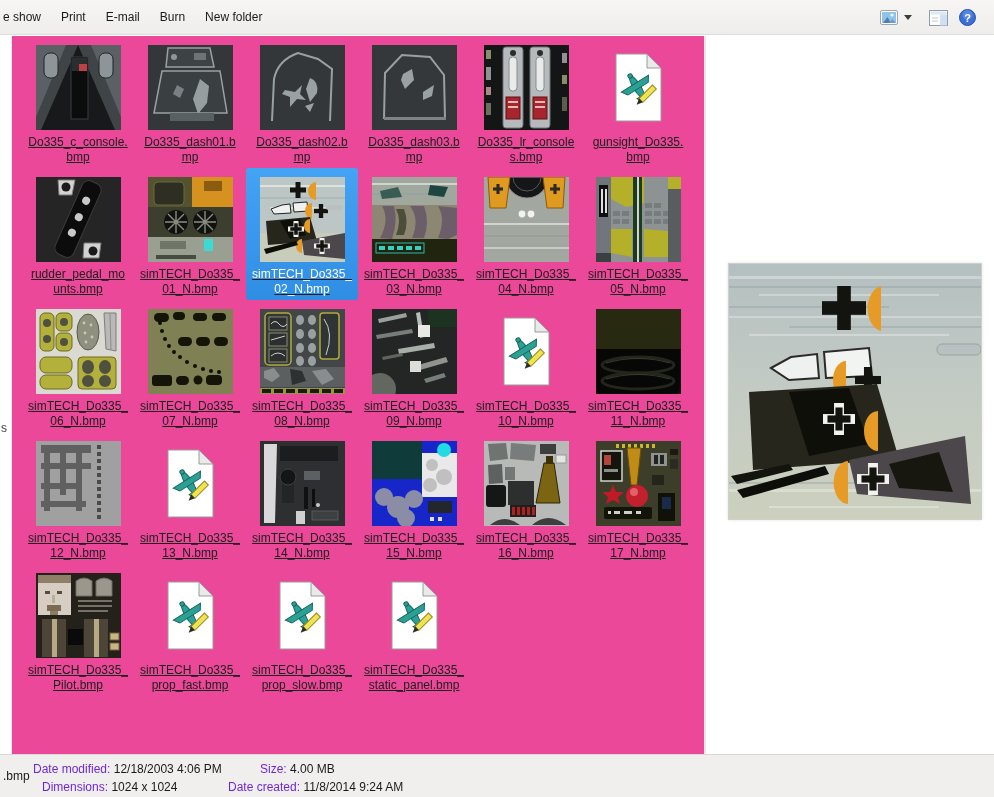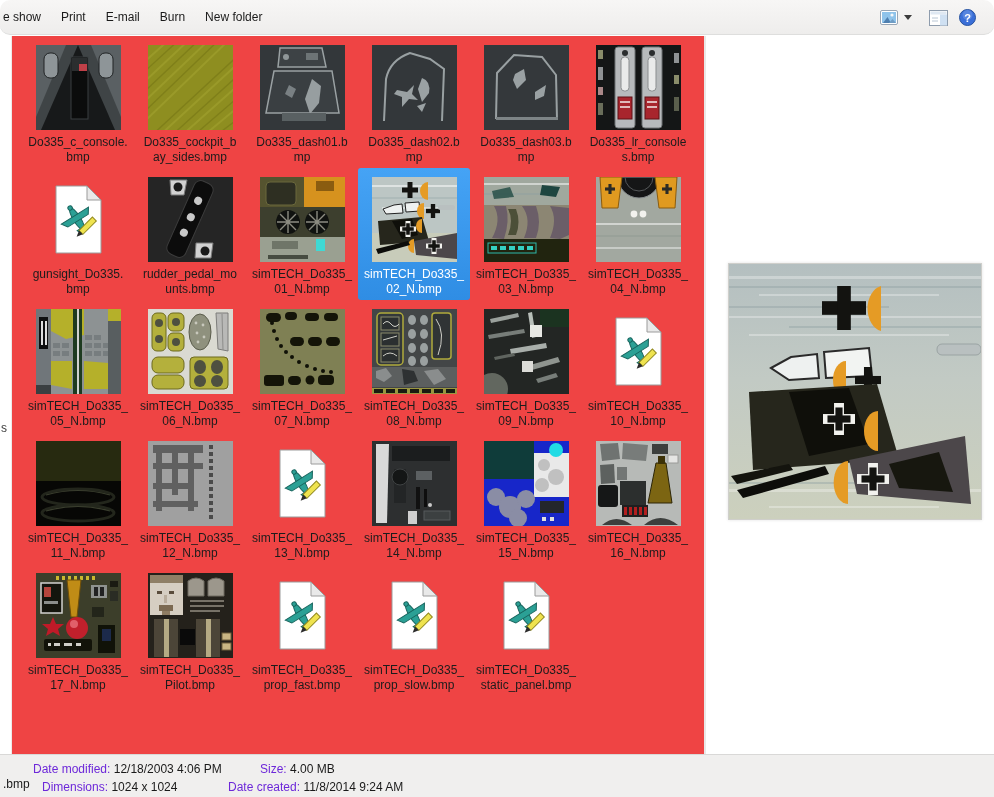--- a/index.html
+++ b/index.html
@@ -1,29 +1,29 @@
 <!DOCTYPE html>
 <html><head>
 <meta charset="utf-8">
 <style>
   html,body{margin:0;padding:0;background:#fff;}
   .screen{position:relative;width:994px;height:797px;overflow:hidden;background:#fff;
     font-family:"Liberation Sans","DejaVu Sans",sans-serif;font-size:12px;color:#1c1c1c;}
   
   .toolbar{position:absolute;left:0;top:0;right:0;height:35px;
     background:linear-gradient(#f7f6f5,#eeedec);border-bottom:1px solid #dededd;
-    display:flex;align-items:center;gap:20px;padding-left:3px;box-sizing:border-box;border-radius:10px;}
+    display:flex;align-items:center;gap:20px;padding-left:3px;box-sizing:border-box;}
   .tb-item{color:#1a1a1a;cursor:default;white-space:nowrap;}
   .tb-right{position:absolute;right:18px;top:0;height:35px;display:flex;align-items:center;gap:9px;}
   .tb-right svg{display:block;}
   
   .nav-strip{position:absolute;left:0;top:36px;width:11px;bottom:42px;background:#fff;border-right:1px solid #ecebea;}
   .nav-cutoff{position:absolute;left:1px;top:385px;color:#3c3c3c;}
   
-  .filearea{position:absolute;left:12px;top:36px;width:692px;bottom:43px;background:#ef4444;overflow:hidden;}
+  .filearea{position:absolute;left:12px;top:36px;width:692px;bottom:43px;background:#ec4899;overflow:hidden;text-decoration:underline;}
   .grid{display:grid;grid-template-columns:repeat(6,112px);grid-auto-rows:132px;margin-left:10px;margin-top:0;}
   .tile{width:112px;height:132px;box-sizing:border-box;padding-top:9px;border-radius:3px;
     display:flex;flex-direction:column;align-items:center;}
   .tile.selected{background:linear-gradient(#45a3f5,#2f8de4);}
   .thumb{width:85px;height:85px;flex:0 0 auto;}
   .thumb svg{width:85px;height:85px;display:block;}
   .fname{margin-top:5px;text-align:center;line-height:15px;width:110px;color:#1c1c1c;}
   .tile.selected .fname{color:#fff;}
   
   .vdivider{position:absolute;left:704px;top:36px;bottom:43px;width:2px;background:#e9e8e7;}
@@ -101,37 +101,20 @@
             </svg>
           </div>
           <div class="fname">
             <div>Do335_c_console.</div>
             <div>bmp</div>
           </div>
         </div>
         <div class="tile">
           <div class="thumb">
             <svg viewBox="0 0 85 85" xmlns="http://www.w3.org/2000/svg">
-              <rect width="85" height="85" fill="#8e8e20"></rect>
- <g stroke="#9d9d2c" stroke-width="2" opacity=".8">
- <path d="M-5 18 L22 -6 M-5 38 L42 -6 M-5 58 L62 -6 M-5 78 L82 -6 M10 92 L95 14 M32 92 L95 36 M54 92 L95 58"></path>
-              </g>
- <g stroke="#7c7c18" stroke-width="1.4" opacity=".8">
- <path d="M-5 28 L32 -6 M-5 48 L52 -6 M-5 68 L72 -6 M2 92 L95 6 M22 92 L95 26 M44 92 L95 48 M66 92 L95 70"></path>
-              </g>
-            </svg>
-          </div>
-          <div class="fname">
-            <div>Do335_cockpit_b</div>
-            <div>ay_sides.bmp</div>
-          </div>
-        </div>
-        <div class="tile">
-          <div class="thumb">
-            <svg viewBox="0 0 85 85" xmlns="http://www.w3.org/2000/svg">
               <rect width="85" height="85" fill="#33373a"></rect>
  <polygon points="20,3 62,3 66,22 18,22" fill="#3d4245" stroke="#9aa1a3" stroke-width="1.5"></polygon>
  <circle cx="26" cy="12" r="3" fill="#8f9698"></circle>
               <rect x="46" y="8" width="12" height="7" fill="#6d7476"></rect>
  <polygon points="14,26 72,26 79,68 6,68" fill="#3a3f42" stroke="#9aa1a3" stroke-width="1.5"></polygon>
  <path d="M52 34 l9 7 -2 17 -9 11 -5 -15 z" fill="#979ea0"></path>
  <path d="M29 40 l7 4 -4 9 -7 -4 z" fill="#8a9193" opacity=".8"></path>
  <rect x="22" y="68" width="44" height="8" fill="#596062"></rect>
             </svg>
           </div>
@@ -949,21 +932,21 @@
   <rect x="-3.5711999999999997" y="-11.52" width="7.142399999999999" height="23.04" fill="#131310"></rect>
           </g>
  <path d="M119,197 a14 21 0 0 0 0 43 z" fill="#e59b25"></path>
  <polygon points="8,226 96,202 100,210 14,234" fill="#0d0d0a"></polygon>
  <polygon points="2,212 60,200 64,206 8,220" fill="#14140e"></polygon>
 </svg>
       </div>
   </div>
 
   <div class="details">
-    <span class="d-item d-value" style="left:3px;top:22px;text-align:right;">.bmp</span>
+    <span class="d-item d-value" style="left:3px;top:14px;text-align:right;">.bmp</span>
     <span class="d-item" style="left:33px;top:7px;">
       <span class="d-label">Date modified:</span>
       <span class="d-value">12/18/2003 4:06 PM</span>
     </span>
     <span class="d-item" style="left:260px;top:7px;">
       <span class="d-label">Size:</span>
       <span class="d-value">4.00 MB</span>
     </span>
     <span class="d-item" style="left:42px;top:25px;">
       <span class="d-label">Dimensions:</span>

